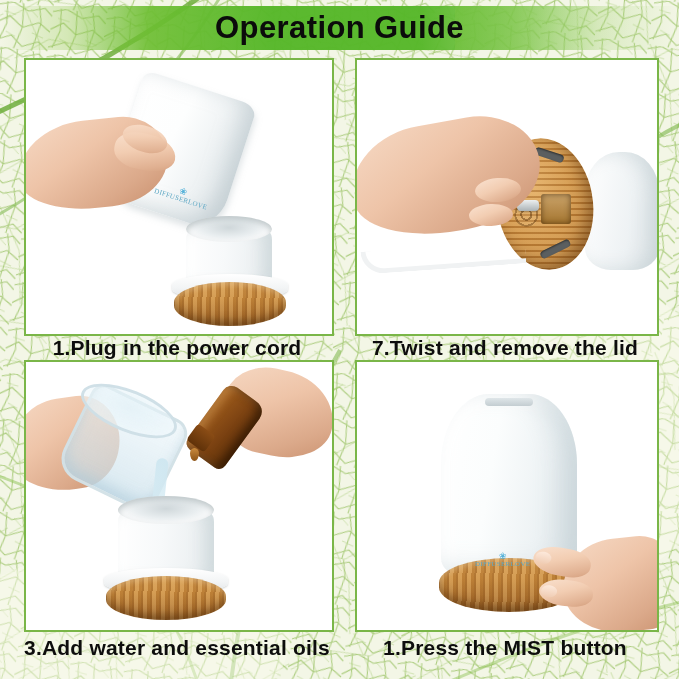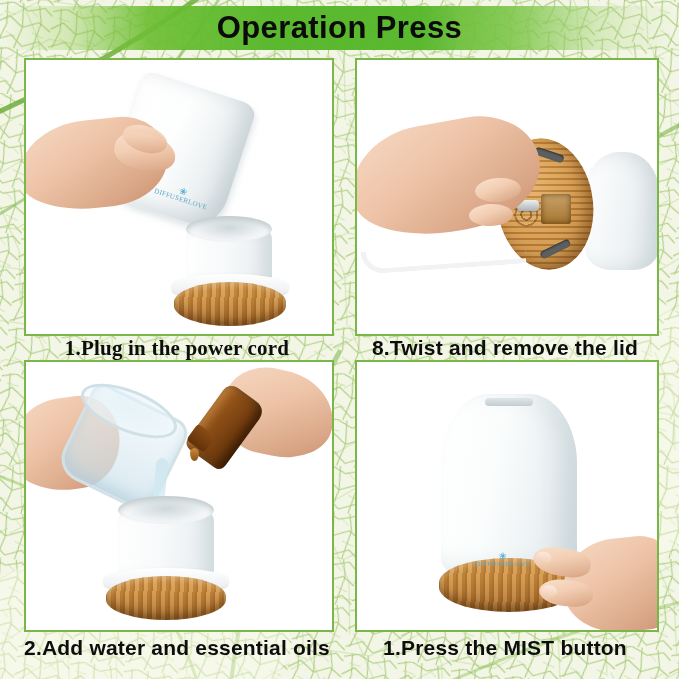--- a/index.html
+++ b/index.html
@@ -47,21 +47,21 @@
   .p1{left:24px;top:58px;width:306px;height:274px;}
   .p2{left:355px;top:58px;width:300px;height:274px;}
   .p3{left:24px;top:360px;width:306px;height:268px;}
   .p4{left:355px;top:360px;width:300px;height:268px;}
 
   .caption{
     position:absolute;text-align:center;
     font-size:21px;font-weight:bold;color:#0d0d0d;letter-spacing:.2px;
     white-space:nowrap;
   }
-  .c1{left:24px;top:336px;width:306px;font-family:Liberation Serif, serif;}
+  .c1{left:24px;top:336px;width:306px;}
   .c2{left:355px;top:336px;width:300px;}
   .c3{left:24px;top:636px;width:306px;}
   .c4{left:355px;top:636px;width:300px;}
 
   
   .scene{position:absolute;inset:0;}
 
   
   .wood{
     border-radius:50% / 46%;
@@ -271,21 +271,21 @@
       <path d="M340 350 C 300 420, 250 520, 230 690" stroke="#7cb648" stroke-width="4" fill="none" opacity=".55"></path>
       <path d="M-20 470 C 80 500, 160 560, 200 690" stroke="#8cc152" stroke-width="3" fill="none" opacity=".5"></path>
       <path d="M690 600 C 600 620, 520 650, 430 690" stroke="#8cc152" stroke-width="3" fill="none" opacity=".45"></path>
       <ellipse cx="120" cy="640" rx="170" ry="90" fill="#fbfbee" opacity=".45"></ellipse>
       <ellipse cx="600" cy="430" rx="120" ry="150" fill="#fbfbee" opacity=".35"></ellipse>
     </svg>
   </div>
 
   <div class="banner"></div>
   <div class="banner-taper"></div>
-  <div class="title">Operation Press</div>
+  <div class="title">Operation Guide</div>
 
   <div class="panel p1">
     <div class="scene">
       <div class="cover1">
         <div class="logo" style="left:46px;top:100px;">
           <span class="mark">❀</span>
           <span class="word">DIFFUSERLOVE</span>
         </div>
       </div>
       <div class="hand1 skin"></div>
@@ -310,41 +310,41 @@
                     background:radial-gradient(circle at 50% 50%, rgba(255,235,190,.1) 0 4px, rgba(90,55,18,.45) 4px 6px, rgba(255,235,190,.1) 6px 10px, rgba(90,55,18,.4) 10px 12px, rgba(255,235,190,.1) 12px);"></div>
       </div>
       <div class="jack"></div>
       <div class="plugpin"></div>
       <div class="hand2 skin"></div>
       <div style="position:absolute;left:118px;top:118px;width:46px;height:24px;border-radius:50%;transform:rotate(-4deg);" class="skin-lite"></div>
       <div style="position:absolute;left:112px;top:144px;width:44px;height:22px;border-radius:50%;transform:rotate(-2deg);" class="skin-lite"></div>
       <div class="cord2"></div>
     </div>
   </div>
-  <div class="caption c2">8.Twist and remove the lid</div>
+  <div class="caption c2">7.Twist and remove the lid</div>
 
   <div class="panel p3">
     <div class="scene">
       <div class="hand3l skin"></div>
       <div class="glass3"></div>
       <div class="glassrim3"></div>
       <div class="pour3"></div>
 
       <div class="hand3r skin"></div>
       <div class="bottle3"></div>
       <div class="bneck3"></div>
       <div class="drop3"></div>
 
       <div class="tank" style="position:absolute;left:92px;top:146px;width:96px;height:74px;"></div>
       <div class="tank-rim" style="position:absolute;left:92px;top:134px;width:96px;height:28px;"></div>
       <div class="collar" style="position:absolute;left:78px;top:206px;width:124px;height:26px;"></div>
       <div class="wood" style="position:absolute;left:80px;top:214px;width:120px;height:44px;"></div>
     </div>
   </div>
-  <div class="caption c3">2.Add water and essential oils</div>
+  <div class="caption c3">3.Add water and essential oils</div>
 
   <div class="panel p4">
     <div class="scene">
       <div class="body4"></div>
       <div class="vent4"></div>
       <div class="wood wood4"></div>
       <div class="logo" style="left:118px;top:190px;">
         <span class="mark">❀</span>
         <span class="word">DIFFUSERLOVE</span>
       </div>

